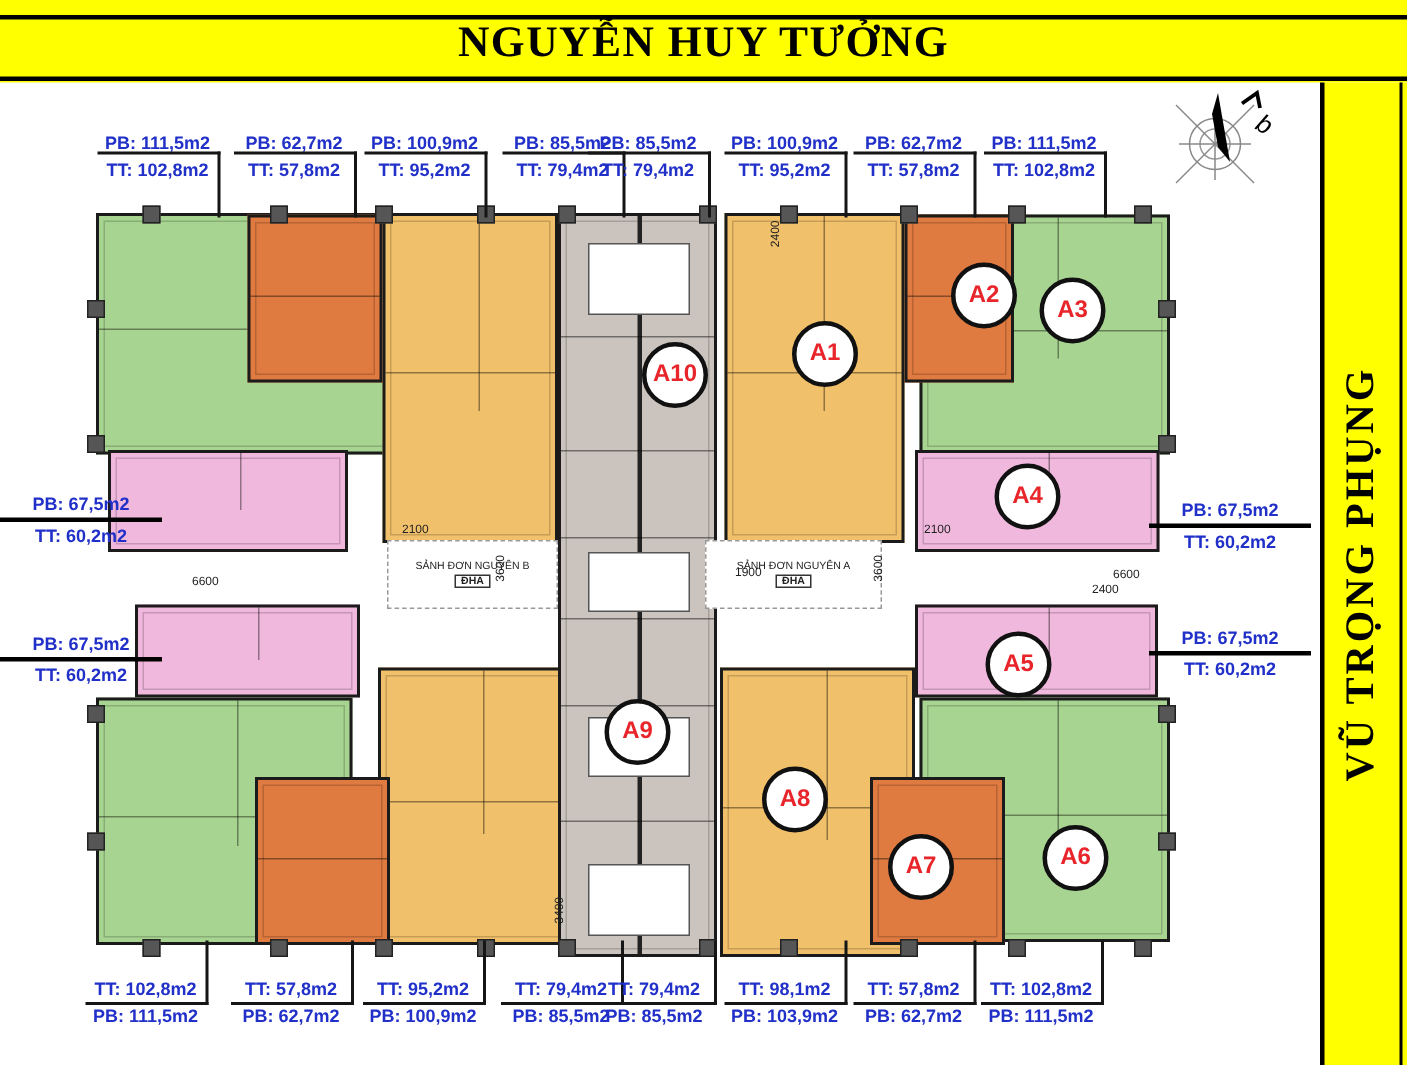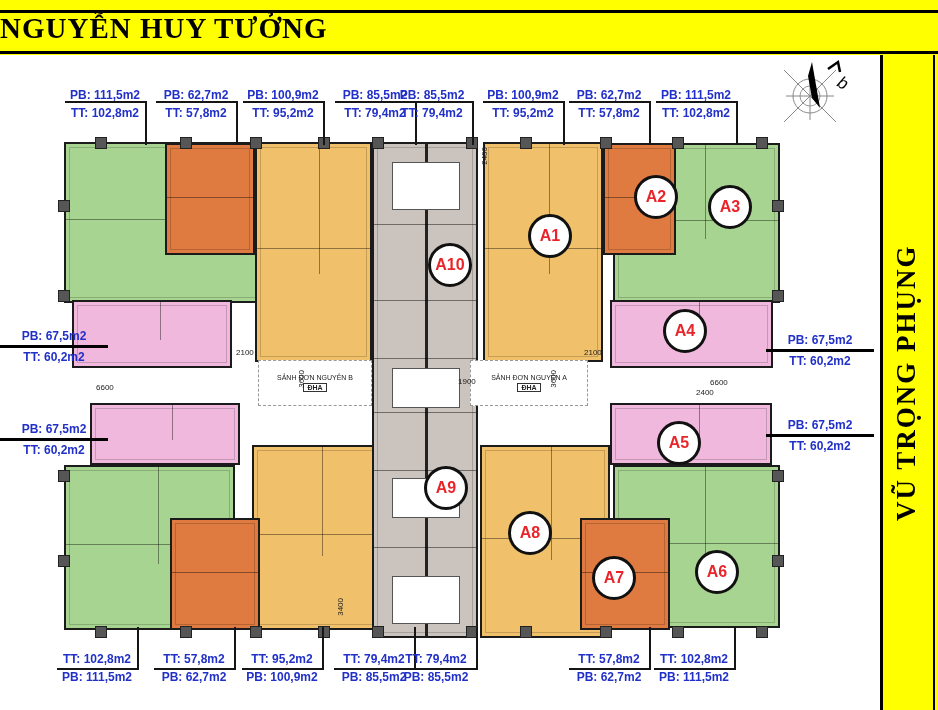--- a/index.html
+++ b/index.html
@@ -1,21 +1,21 @@
 <!DOCTYPE html>
 <html><head>
 <meta charset="utf-8">
 <style>
   html,body{margin:0;padding:0;}
   .canvas{position:relative;width:938px;height:710px;background:#ffffff;overflow:hidden;
           font-family:"Liberation Sans", sans-serif;}
   
   .banner-top{position:absolute;left:0;top:0;width:938px;height:55px;background:#FFFF00;}
   .banner-top .rule{position:absolute;left:0;width:938px;height:3px;background:#000;}
-  .banner-top .street{position:absolute;left:0;top:12px;width:938px;text-align:left;
+  .banner-top .street{position:absolute;left:0;top:12px;width:938px;text-align:center;
       font-family:"Liberation Serif", serif;font-weight:bold;font-size:29px;color:#000;letter-spacing:1px;}
   .banner-right{position:absolute;left:880px;top:55px;width:58px;height:655px;background:#FFFF00;
       border-left:3px solid #000;box-sizing:border-box;}
   .banner-right .innerline{position:absolute;right:3px;top:0;width:2px;height:655px;background:#000;}
   .banner-right .street{position:absolute;left:8px;top:0;height:655px;display:flex;align-items:center;justify-content:center;
       writing-mode:vertical-rl;transform:rotate(180deg);
       font-family:"Liberation Serif", serif;font-weight:bold;font-size:27px;color:#000;letter-spacing:2px;}
   
   .albl{position:absolute;width:100px;color:#2130C8;font-weight:bold;font-size:12px;text-align:center;line-height:14px;}
   .albl .lead{position:absolute;left:10px;right:8px;top:13px;height:42px;
@@ -36,21 +36,21 @@
   .c-amber{background:#F1C06A;}
   .c-core{background:#CBC4BE;}
   .corepart{position:absolute;left:0;right:0;height:1px;background:rgba(0,0,0,0.45);}
   .corespine{position:absolute;left:51px;top:0;bottom:0;width:3px;background:#222;}
   .corebed{position:absolute;width:66px;height:46px;background:#fff;border:1px solid #555;}
   .lobby{position:absolute;height:46px;background:#fff;border:1px dashed #999;box-sizing:border-box;
       display:flex;flex-direction:column;align-items:center;justify-content:center;gap:2px;}
   .lobby .lname{font-size:7px;color:#222;white-space:nowrap;}
   .lobby .lcode{font-size:7px;font-weight:bold;color:#222;border:1px solid #333;padding:0 3px;}
   .tab{position:absolute;width:12px;height:12px;background:#565656;border:1px solid #222;box-sizing:border-box;}
-  .dim{position:absolute;font-size:8px;color:#222;white-space:nowrap;}
+  .dim{position:absolute;font-size:8px;color:#222;white-space:nowrap;margin-left:32px;}
   .dim.v{writing-mode:vertical-rl;transform:rotate(180deg);}
   
   .unit{position:absolute;width:44px;height:44px;border-radius:50%;background:#fff;border:3px solid #111;
       box-sizing:border-box;display:flex;align-items:center;justify-content:center;
       color:#E8252A;font-weight:bold;font-size:16px;}
   
   .compass{position:absolute;left:772px;top:56px;width:100px;height:70px;}
 </style>
 </head>
 <body>
@@ -196,28 +196,28 @@
   <div class="dim" style="left:584px;top:348px">2100</div>
   <div class="dim" style="left:696px;top:388px">2400</div>
   <div class="dim" style="left:458px;top:377px">1900</div>
   <div class="dim v" style="left:297px;top:370px">3600</div>
   <div class="dim v" style="left:549px;top:370px">3600</div>
   <div class="dim v" style="left:480px;top:147px">2400</div>
   <div class="dim v" style="left:336px;top:598px">3400</div>
 
   <div class="unit" style="left:528px;top:214px">A1</div>
   <div class="unit" style="left:634px;top:175px">A2</div>
-  <div class="unit" style="left:708px;top:185px">A3</div>
+  <div class="unit" style="left:693px;top:185px">A3</div>
   <div class="unit" style="left:663px;top:309px">A4</div>
   <div class="unit" style="left:657px;top:421px">A5</div>
   <div class="unit" style="left:695px;top:550px">A6</div>
   <div class="unit" style="left:592px;top:556px">A7</div>
   <div class="unit" style="left:508px;top:511px">A8</div>
-  <div class="unit" style="left:424px;top:466px">A9</div>
-  <div class="unit" style="left:428px;top:243px">A10</div>
+  <div class="unit" style="left:403px;top:466px">A9</div>
+  <div class="unit" style="left:428px;top:228px">A10</div>
 
   <div class="albl" style="left:55px;top:88px">
     <div class="lead"></div>
       <div>PB: 111,5m2</div>
       <div class="row2">TT: 102,8m2</div>
     </div>
   <div class="albl" style="left:146px;top:88px">
     <div class="lead"></div>
       <div>PB: 62,7m2</div>
       <div class="row2">TT: 57,8m2</div>
@@ -270,20 +270,25 @@
     </div>
   <div class="albl" style="left:324px;top:652px">
     <div class="leadb"></div>
       <div>TT: 79,4m2</div>
       <div class="row2">PB: 85,5m2</div>
     </div>
   <div class="albl" style="left:386px;top:652px">
     <div class="leadb"></div>
       <div>TT: 79,4m2</div>
       <div class="row2">PB: 85,5m2</div>
+    </div>
+  <div class="albl" style="left:473px;top:652px">
+    <div class="leadb"></div>
+      <div>TT: 98,1m2</div>
+      <div class="row2">PB: 103,9m2</div>
     </div>
   <div class="albl" style="left:559px;top:652px">
     <div class="leadb"></div>
       <div>TT: 57,8m2</div>
       <div class="row2">PB: 62,7m2</div>
     </div>
   <div class="albl" style="left:644px;top:652px">
     <div class="leadb"></div>
       <div>TT: 102,8m2</div>
       <div class="row2">PB: 111,5m2</div>

